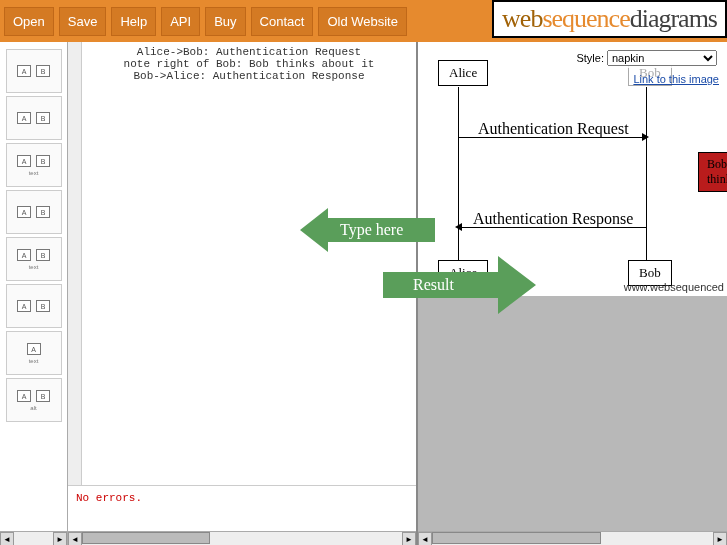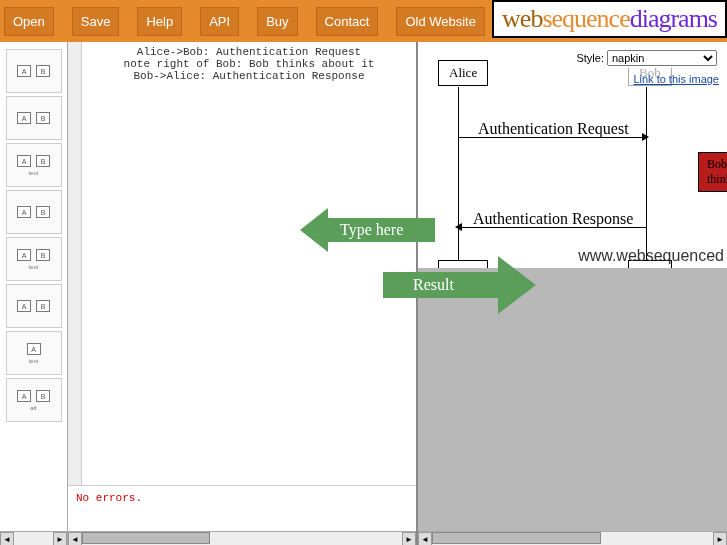--- a/index.html
+++ b/index.html
@@ -1,24 +1,24 @@
 <!DOCTYPE html>
 <html><head>
 <meta charset="utf-8">
 <style>
 * { box-sizing: border-box; margin: 0; padding: 0; }
 body { font-family: Arial, sans-serif; font-size: 12px; background: #fff; width: 727px; height: 545px; overflow: hidden; position: relative; }
 
 .topbar { background: #e68a2e; height: 42px; display: flex; align-items: center; padding: 0 4px; }
-.menu { display: flex; gap: 18px; }
+.menu { display: flex; gap: 5px; }
 .menu-item { background: #d47a23; border: 1px solid #c06818; color: #fff; padding: 6px 8px; font-size: 13px; cursor: pointer; }
 .logo { position: absolute; right: 0; top: 0; background: #fff; border: 2px solid #000; padding: 2px 8px; font-size: 26px; font-family: Georgia, serif; letter-spacing: -1px; }
 .logo .w { color: #a16207; }
 .logo .s { color: #e68a2e; }
-.logo .d { color: #6d28d9; }
+.logo .d { color: #404040; }
 
 .main { display: flex; height: 503px; }
 
 .sidebar { width: 68px; background: #fff; border-right: 1px solid #aaa; overflow: hidden; position: relative; padding: 4px 0; }
 .thumb { width: 56px; height: 44px; margin: 3px auto; border: 1px solid #ccc; background: #fafafa; display: flex; align-items: center; justify-content: center; font-size: 8px; color: #555; position: relative; cursor: pointer; }
 .thumb .box { border: 1px solid #777; width: 14px; height: 12px; display: inline-flex; align-items: center; justify-content: center; font-size: 7px; margin: 1px; background: #fff; }
 .thumb-content { display: flex; flex-direction: column; align-items: center; gap: 2px; }
 .thumb-row { display: flex; gap: 3px; }
 .sidebar-scroll { position: absolute; bottom: 0; left: 0; right: 0; height: 14px; background: #eee; border-top: 1px solid #aaa; display: flex; }
 .sidebar-scroll .sb-btn { width: 14px; height: 14px; background: #ddd; border: 1px solid #999; font-size: 8px; display: flex; align-items: center; justify-content: center; }
@@ -29,28 +29,28 @@
 .editor { flex: 1; padding: 4px 4px 4px 18px; font-family: "Courier New", monospace; font-size: 11px; color: #333; white-space: pre; overflow: hidden; background: #fff; text-align: center; }
 .status { height: 60px; border-top: 1px solid #ccc; padding: 6px 8px; font-family: "Courier New", monospace; font-size: 11px; color: #c00; background: #fff; }
 .editor-scrollbar { position: absolute; bottom: 0; left: 0; right: 0; height: 14px; background: #eee; border-top: 1px solid #aaa; display: flex; }
 
 .result-col { flex: 1; display: flex; flex-direction: column; position: relative; background: #b8b8b8; }
 .result-controls { position: absolute; top: 6px; right: 8px; z-index: 5; text-align: right; font-size: 11px; }
 .style-row { background: rgba(255,255,255,0.8); padding: 2px; }
 .style-select { font-size: 11px; width: 110px; }
 .link-img { color: #1a4ba8; text-decoration: underline; cursor: pointer; display: block; margin-top: 5px; }
 
-.diagram { background: #fff; height: 226px; position: relative; overflow: hidden; font-family: "Comic Sans MS", cursive; }
+.diagram { background: #fff; height: 254px; position: relative; overflow: hidden; font-family: "Comic Sans MS", cursive; }
 .actor { position: absolute; border: 1.5px solid #000; padding: 4px 10px; background: #fff; font-size: 13px; }
 .lifeline { position: absolute; width: 1px; background: #000; }
 .msg { position: absolute; font-size: 16px; }
 .msg-line { position: absolute; height: 1px; background: #000; }
 .msg-arrow { position: absolute; width: 0; height: 0; border-top: 4px solid transparent; border-bottom: 4px solid transparent; }
 .note-box { position: absolute; border: 1.5px solid #000; padding: 4px 8px; background: #b91c1c; font-size: 12px; margin-left: 32px; }
-.watermark { position: absolute; bottom: 3px; right: 3px; font-family: Arial; font-size: 16px; color: #333; }
+.watermark { position: absolute; bottom: 3px; right: 3px; font-family: Arial; font-size: 11px; color: #333; }
 
 .arrow-callout { position: absolute; z-index: 20; }
 .arrow-shape { fill: #5a9e5a; }
 .arrow-text { fill: #fff; font-family: cursive; font-size: 16px; }
 
 .result-scrollbar { position: absolute; bottom: 0; left: 0; right: 0; height: 14px; background: #eee; border-top: 1px solid #aaa; display: flex; }
 .sb-btn { width: 14px; height: 14px; background: #ddd; border: 1px solid #999; font-size: 8px; display: flex; align-items: center; justify-content: center; cursor: pointer; }
 .sb-track { flex: 1; background: #eee; position: relative; }
 .sb-thumb { position: absolute; height: 12px; background: #bbb; border: 1px solid #888; top: 0; }
 

